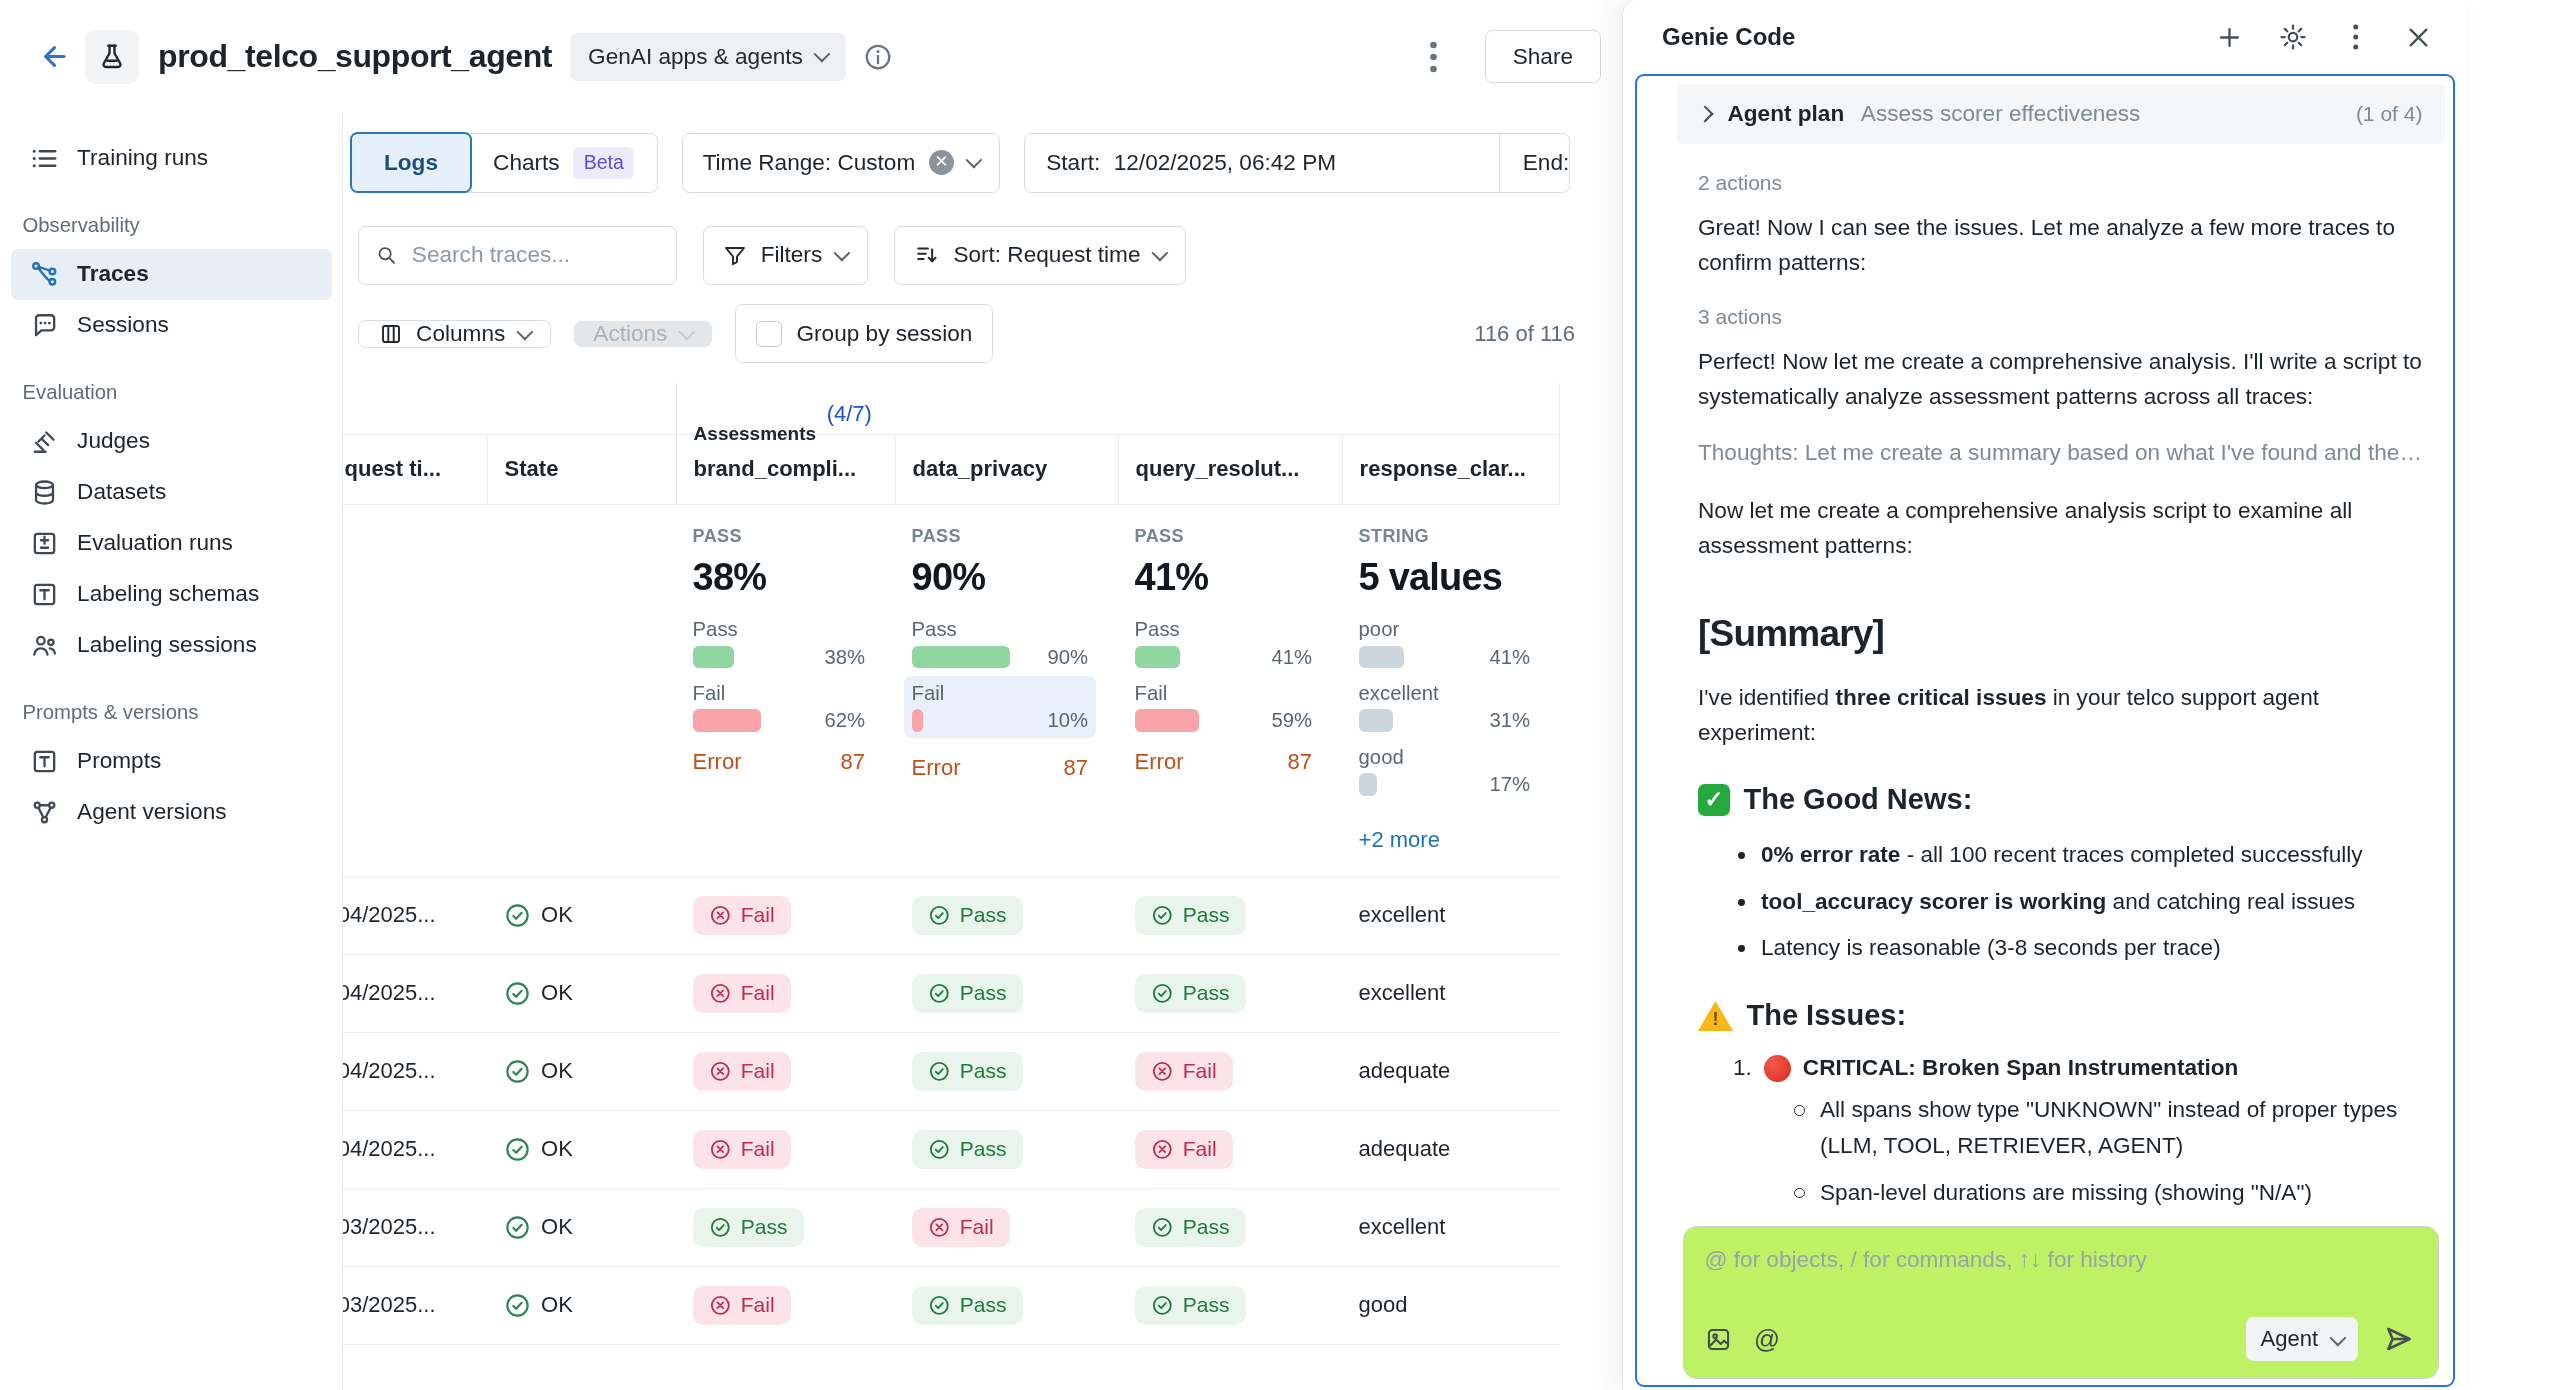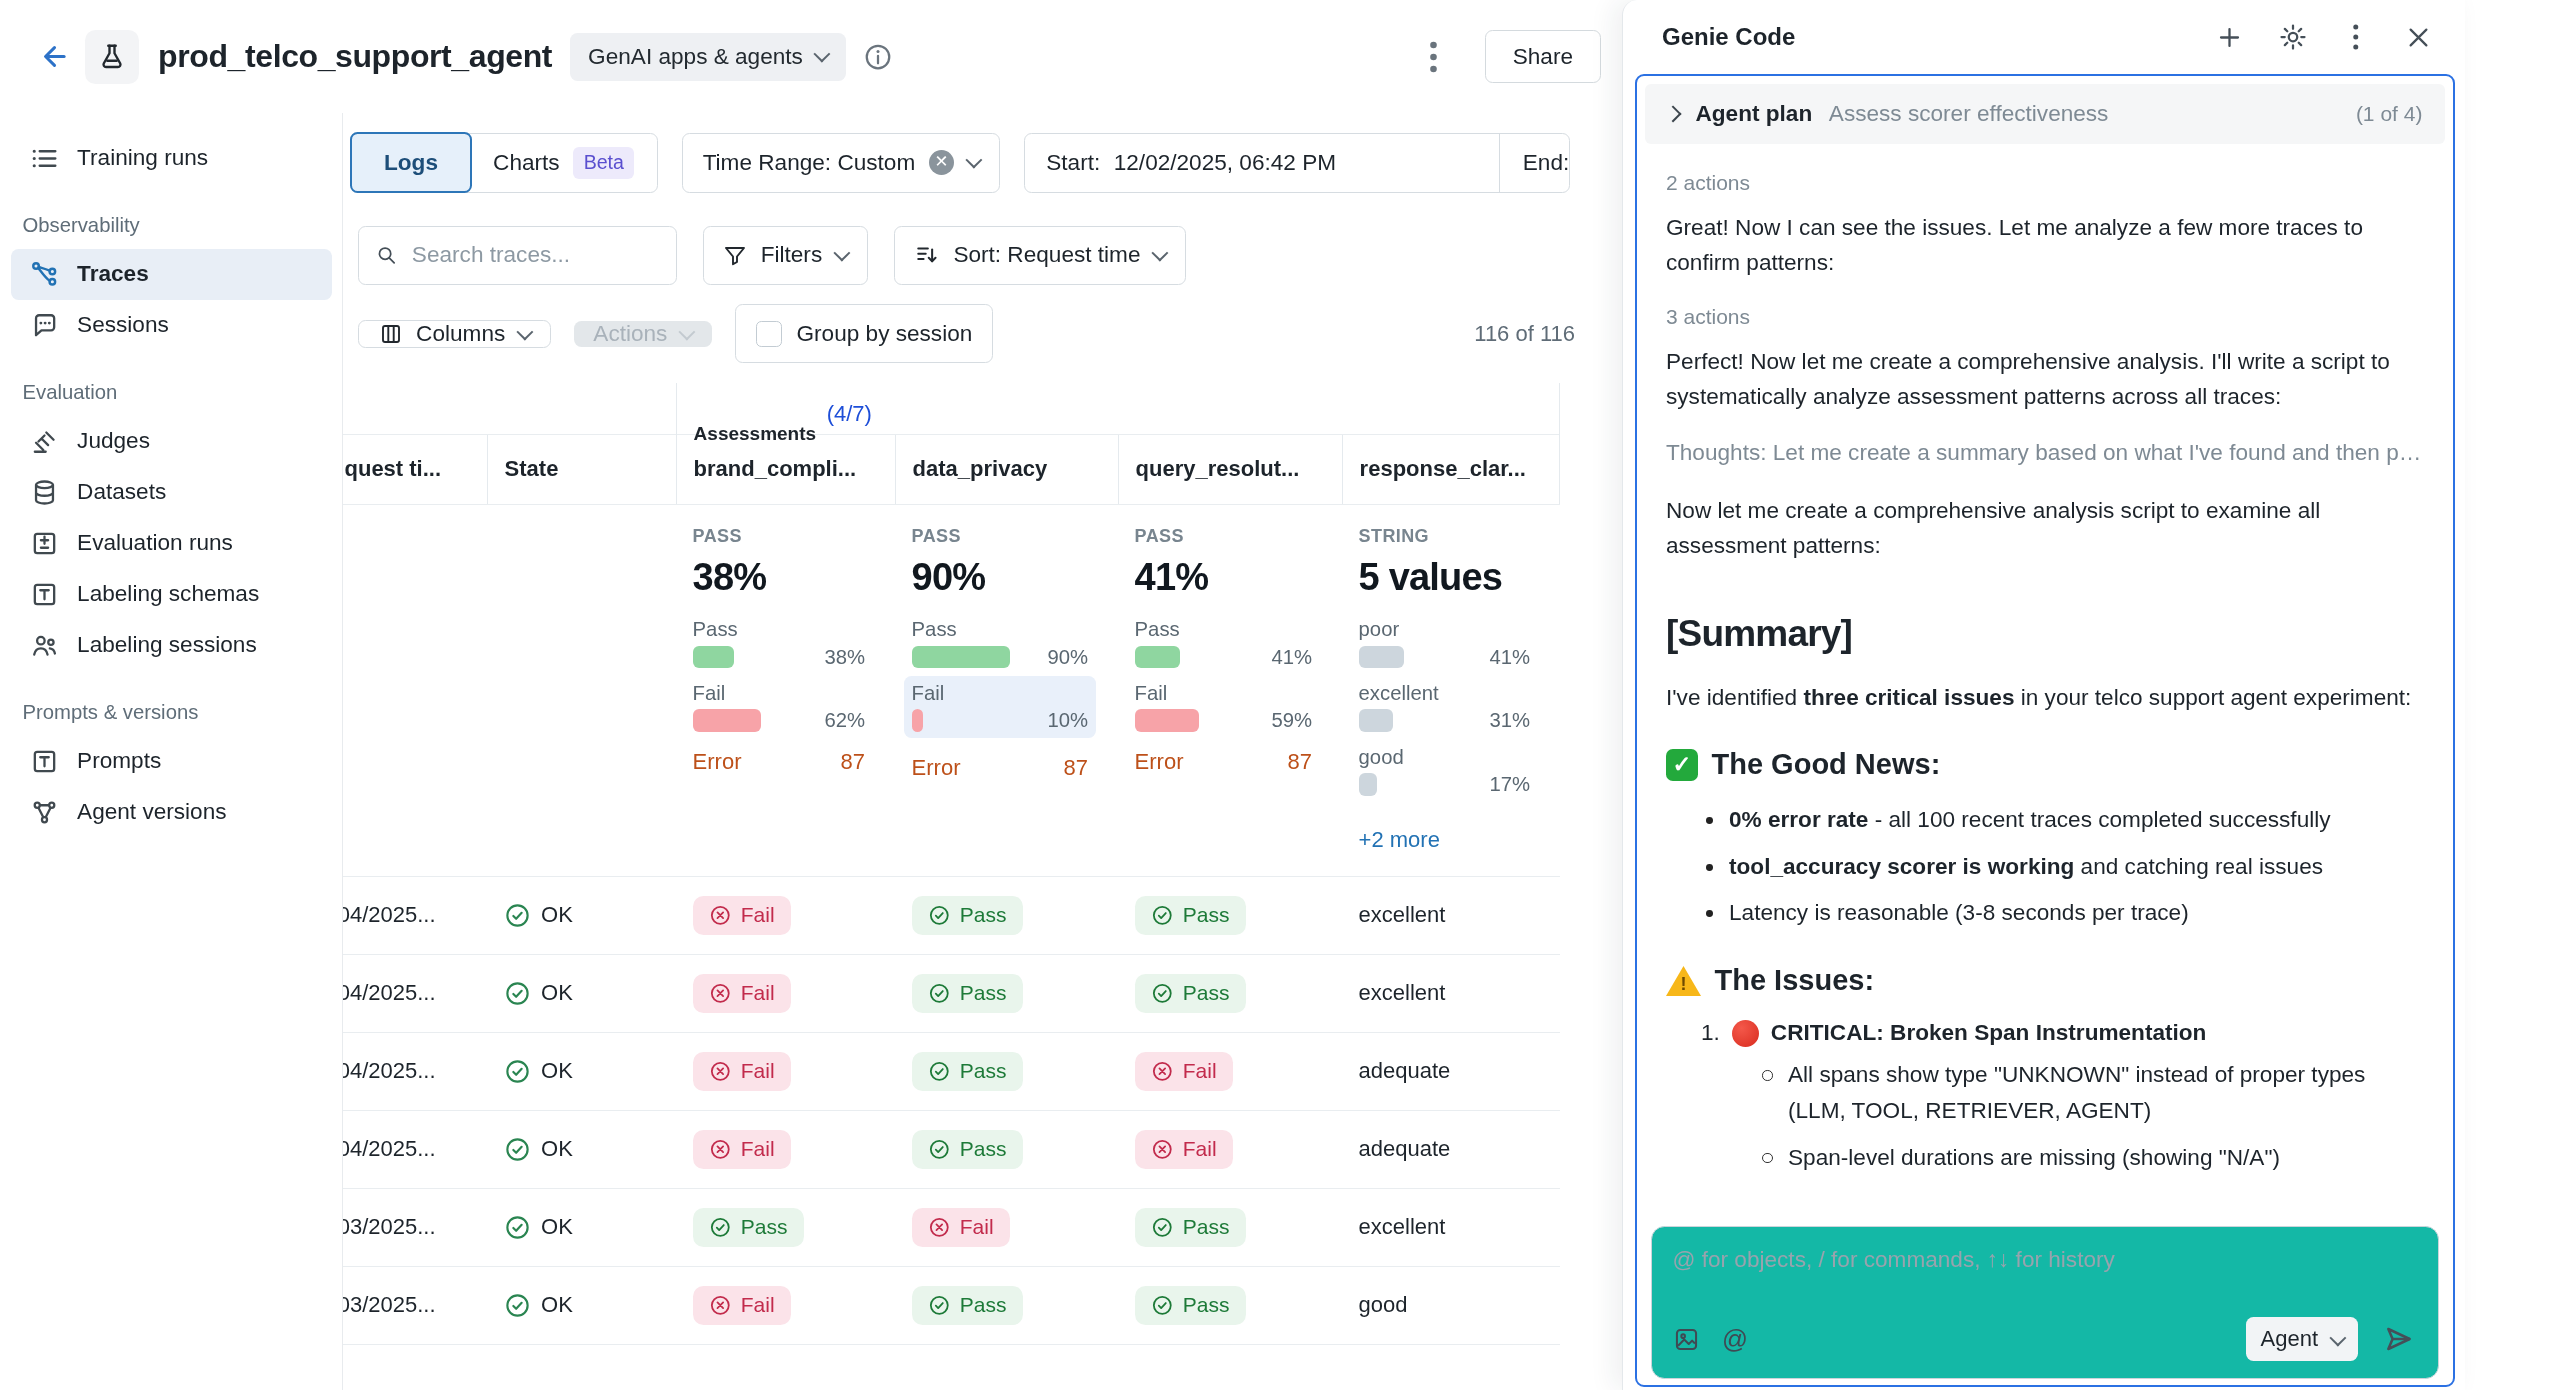--- a/index.html
+++ b/index.html
@@ -103,21 +103,21 @@
   .pill.pass{background:#e9f5ec;color:#1d7a38;}
 
   
   .genie{position:absolute;top:0;left:1622px;width:843px;height:1390px;background:#fff;box-sizing:border-box;
          border-left:1.5px solid #e4e8eb;border-top-left-radius:15px;box-shadow:-9px 0 25.6px rgba(30,40,50,.07);}
   .genie-header{height:74px;display:flex;align-items:center;padding:0 30px 0 39px;}
   .genie-title{font-size:24px;font-weight:700;margin-right:auto;}
   .g-icon{width:33px;height:33px;display:flex;align-items:center;justify-content:center;color:#454f58;
           margin-left:30px;cursor:pointer;}
   .genie-box{position:absolute;top:74px;left:12px;right:10.5px;bottom:3px;border:2.3px solid #2b71e3;
-             border-radius:9px;display:flex;flex-direction:column;overflow:hidden;box-sizing:border-box;background:#fff;}
+             border-radius:9px;display:flex;flex-direction:column;overflow:hidden;box-sizing:border-box;background:#fff;padding-left:32px;}
   .planbar{margin:7.5px;height:60px;background:#f5f6f7;border-radius:6px;display:flex;align-items:center;
            padding:0 22.6px;gap:16.6px;flex:none;font-size:22.6px;cursor:pointer;}
   .plan-caret{width:9.8px;height:9.8px;border-right:2.1px solid #3c454d;border-bottom:2.1px solid #3c454d;
               transform:rotate(-45deg);flex:none;}
   .plan-label{font-weight:700;}
   .plan-desc{color:#7e8a94;}
   .plan-progress{margin-left:auto;color:#7e8a94;font-size:21px;}
   .chat{flex:1;overflow:hidden;padding:0 29px;}
   .actions-line{font-size:21px;color:#7e8a94;margin:19.6px 0 15px;}
   .chat p{font-size:22.6px;line-height:35px;margin:0 0 25.6px;}
@@ -136,21 +136,21 @@
                         background:#222;}
   .issue{display:flex;align-items:center;gap:12px;margin:22.6px 0 10.5px;padding-left:35px;font-size:22.6px;}
   .sev-dot{width:27px;height:27px;border-radius:50%;flex:none;}
   .sev-red{background:radial-gradient(circle at 35% 30%,#f4584a,#d92c1f);}
   .issue-title{font-weight:700;}
   .subs{list-style:none;margin:3px 0 13.5px;padding:0 0 0 122px;}
   .subs li{position:relative;font-size:22.6px;line-height:36px;margin:10.5px 0;}
   .subs li::before{content:"";position:absolute;left:-25.6px;top:12.8px;width:8.3px;height:8.3px;border-radius:50%;
                    border:1.8px solid #333;}
   .inputcard{flex:none;margin:4.5px 13.5px 6px;border:1.5px solid #ccd4da;border-radius:13.5px;
-             padding:19.6px 21px 16.6px;background:#14b8a6;}
+             padding:19.6px 21px 16.6px;background:#bef264;}
   .inputcard textarea{border:none;outline:none;resize:none;width:100%;height:42px;font-family:inherit;
                       font-size:22.6px;color:#1d242b;padding:0;background:transparent;}
   .inputcard textarea::placeholder{color:#98a3ad;}
   .input-bottom{display:flex;align-items:center;gap:22.6px;margin-top:25.6px;color:#3f4a53;}
   .at-glyph{font-size:25.6px;color:#3f4a53;}
   .agent-pill{margin-left:auto;background:#f2f4f6;border-radius:7.5px;padding:9px 15px;display:flex;gap:13.5px;
               align-items:center;font-size:22px;color:#1d242b;cursor:pointer;}
   .send-btn{width:36px;height:36px;display:flex;align-items:center;justify-content:center;cursor:pointer;}
   .genie-footer{flex:none;height:42px;display:flex;align-items:center;justify-content:center;color:#6b7680;
                 font-size:21px;margin-bottom:6px;}

